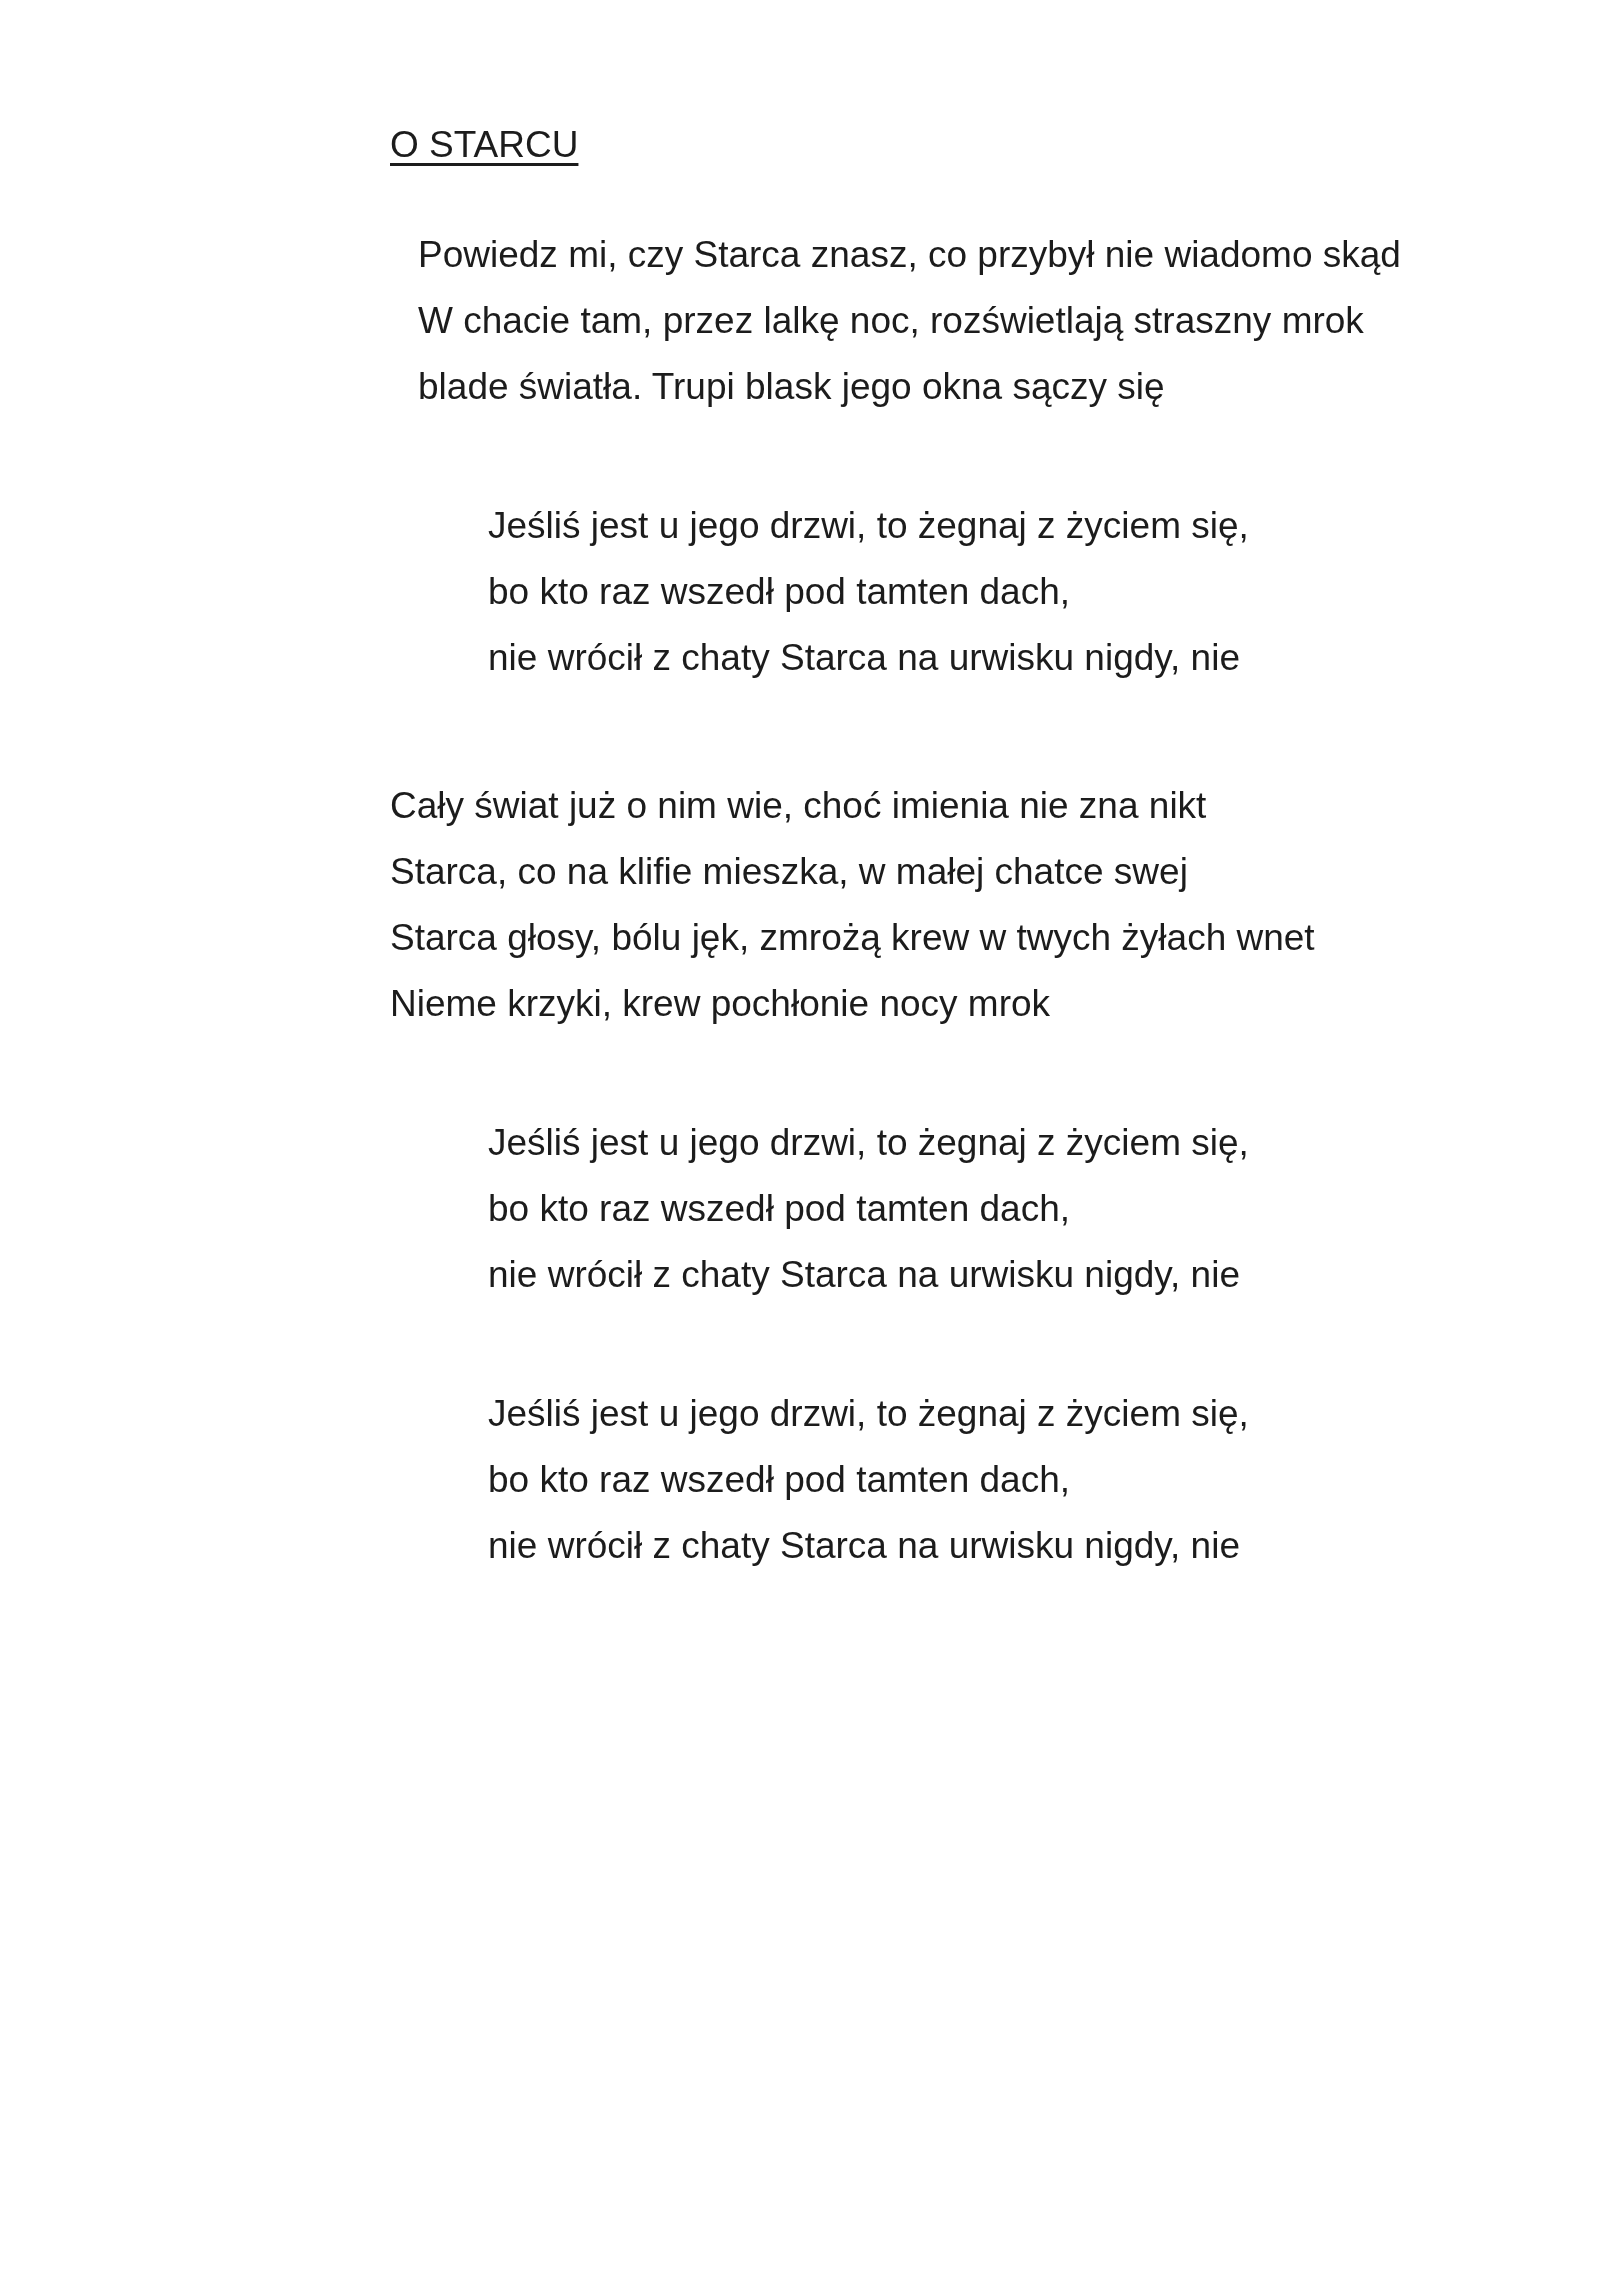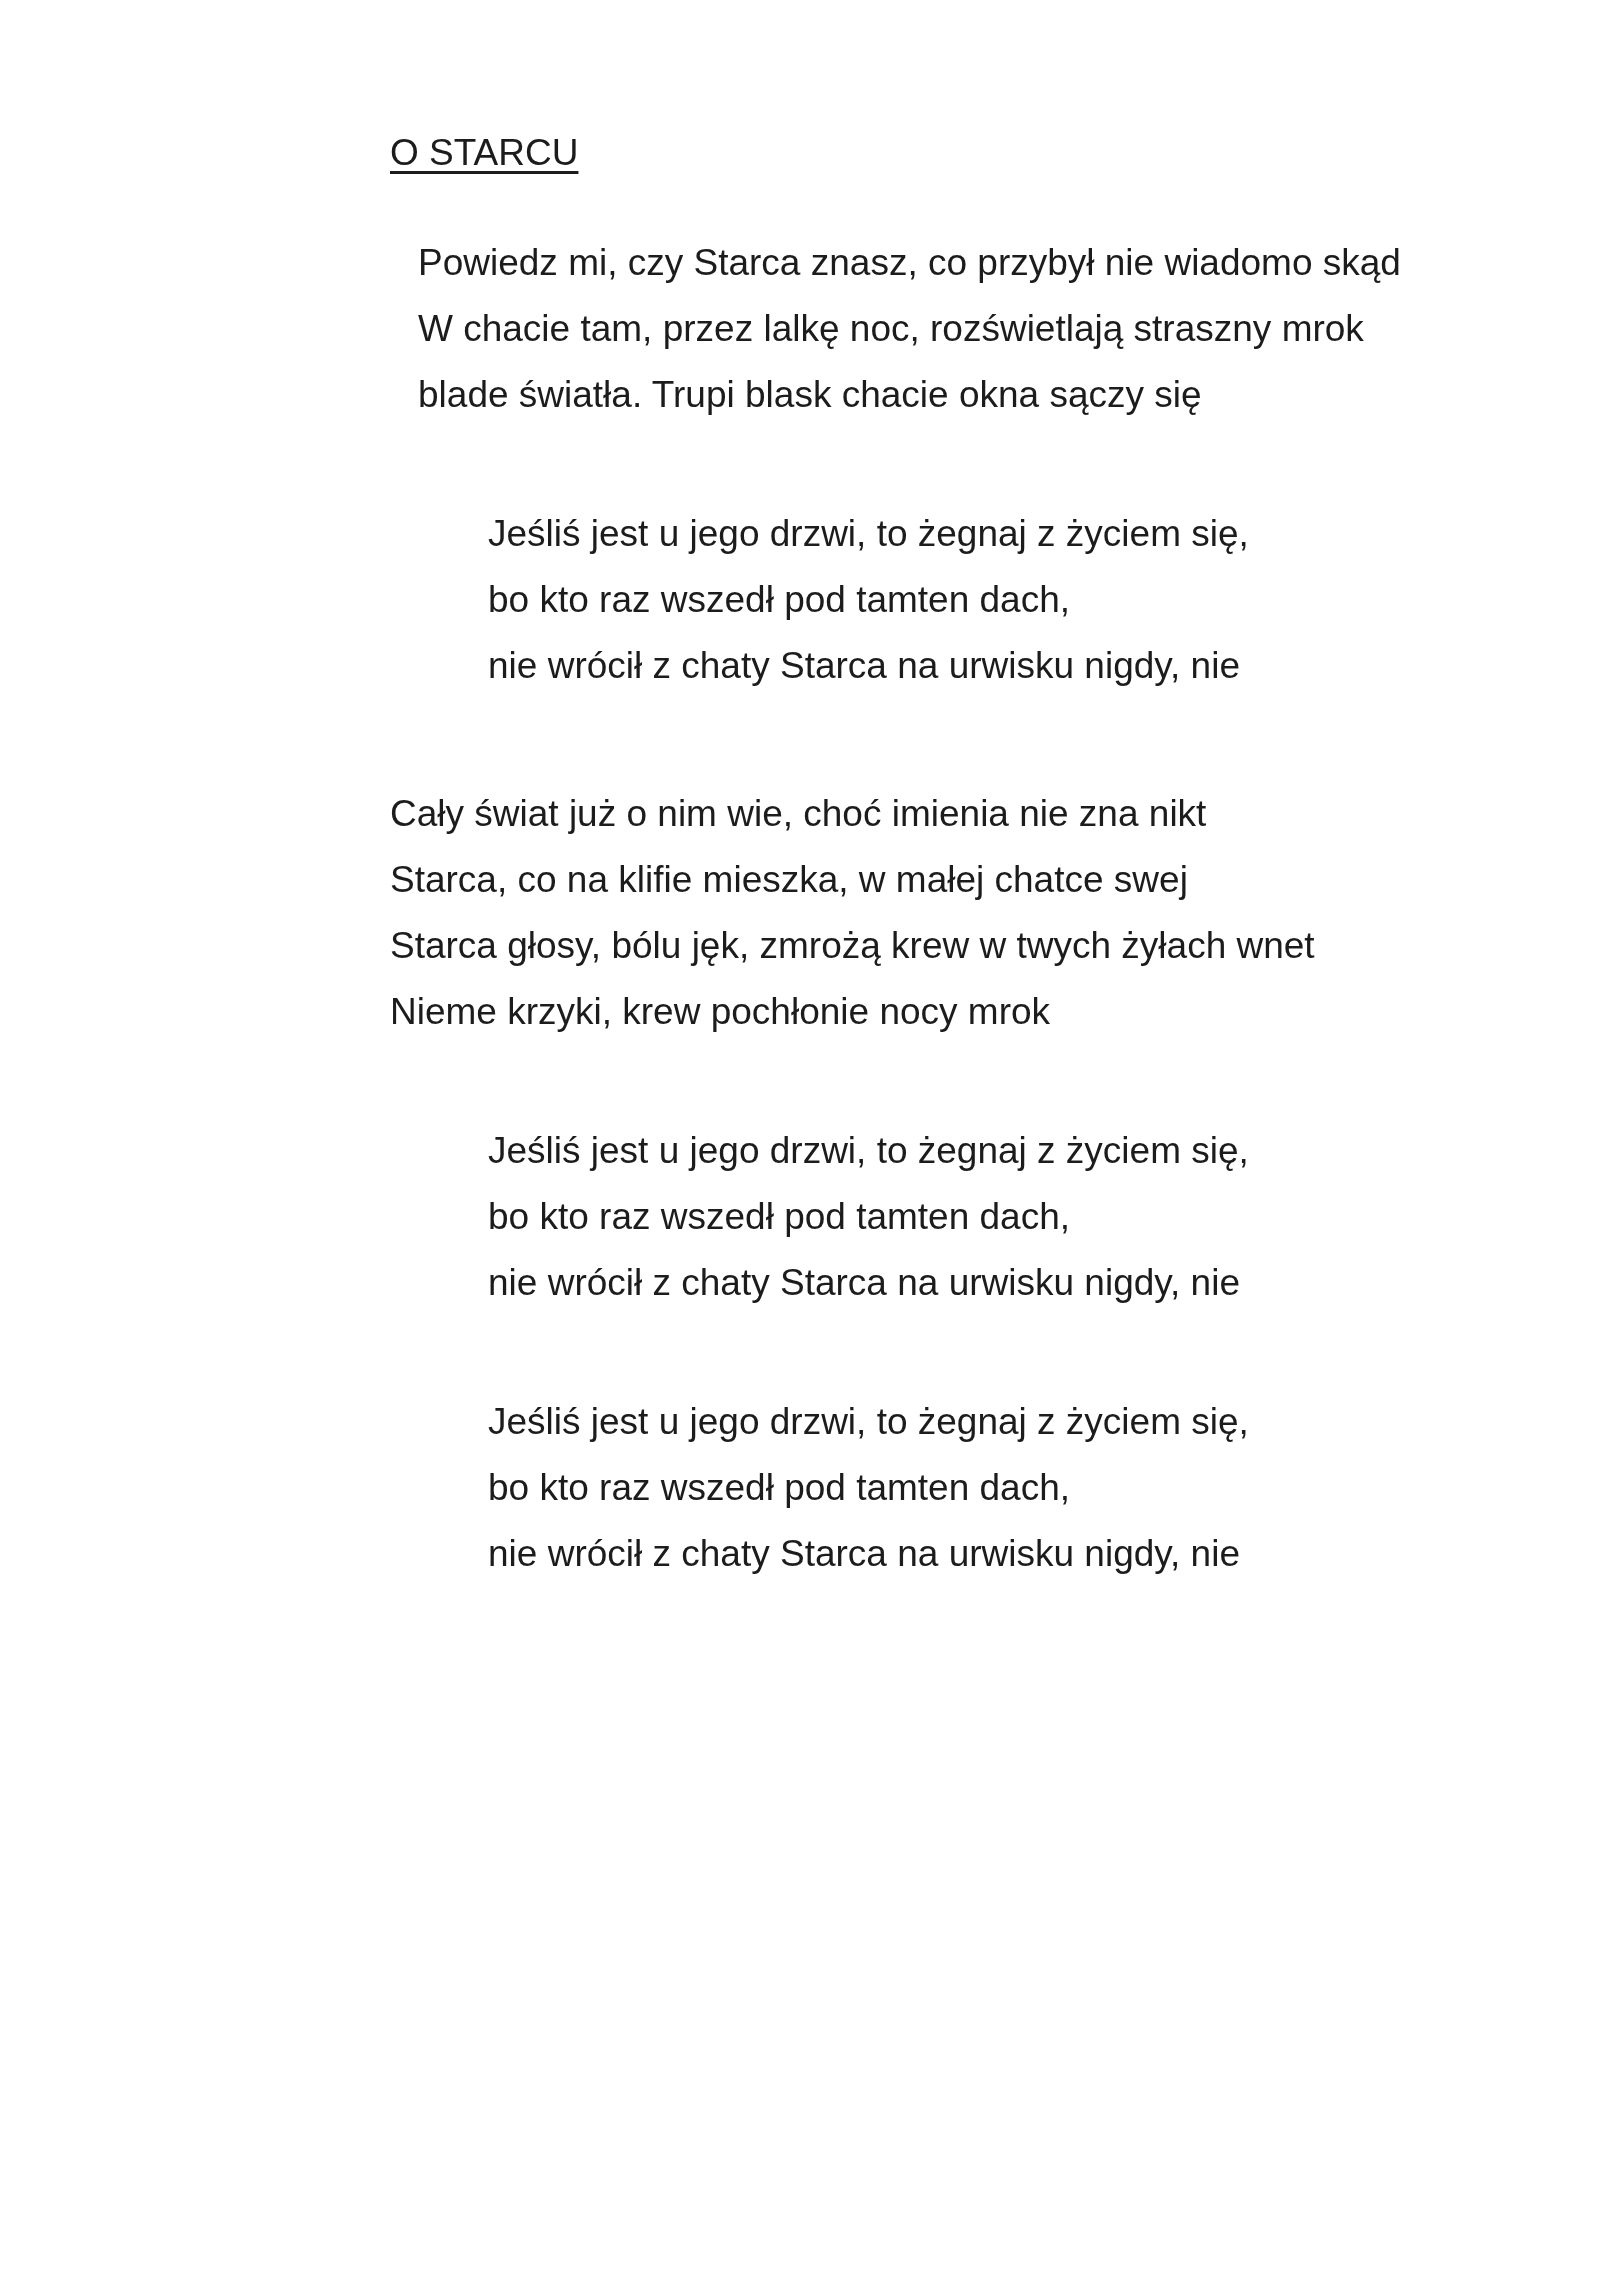--- a/index.html
+++ b/index.html
@@ -13,21 +13,21 @@
       height: 2293px;
       background: #ffffff;
       overflow: hidden;
       font-family: "Liberation Sans", sans-serif;
       font-size: 37px;
       color: #1c1c1c;
     }
     .content {
       position: absolute;
       left: 390px;
-      top: 120px;
+      top: 112px;
       width: 1157px;
     }
     .doc-title {
       margin: 0;
       font-size: 37px;
       font-weight: 400;
       line-height: 66px;
       text-decoration: underline;
       text-decoration-thickness: 2.9px;
       text-underline-offset: 5.9px;
@@ -56,21 +56,21 @@
 </head>
 <body>
 
 <div class="page">
   <div class="content">
     <h1 class="doc-title">O STARCU</h1>
     <div class="blocks">
         <div class="block stanza">
           <p class="line">Powiedz mi, czy Starca znasz, co przybył nie wiadomo skąd</p>
           <p class="line">W chacie tam, przez lalkę noc, rozświetlają straszny mrok</p>
-          <p class="line">blade światła. Trupi blask chacie okna sączy się</p>
+          <p class="line">blade światła. Trupi blask jego okna sączy się</p>
         </div>
         <div class="block refrain">
           <p class="line">Jeśliś jest u jego drzwi, to żegnaj z życiem się,</p>
           <p class="line">bo kto raz wszedł pod tamten dach,</p>
           <p class="line">nie wrócił z chaty Starca na urwisku nigdy, nie</p>
         </div>
         <div class="block stanza">
           <p class="line">Cały świat już o nim wie, choć imienia nie zna nikt</p>
           <p class="line">Starca, co na klifie mieszka, w małej chatce swej</p>
           <p class="line">Starca głosy, bólu jęk, zmrożą krew w twych żyłach wnet</p>

